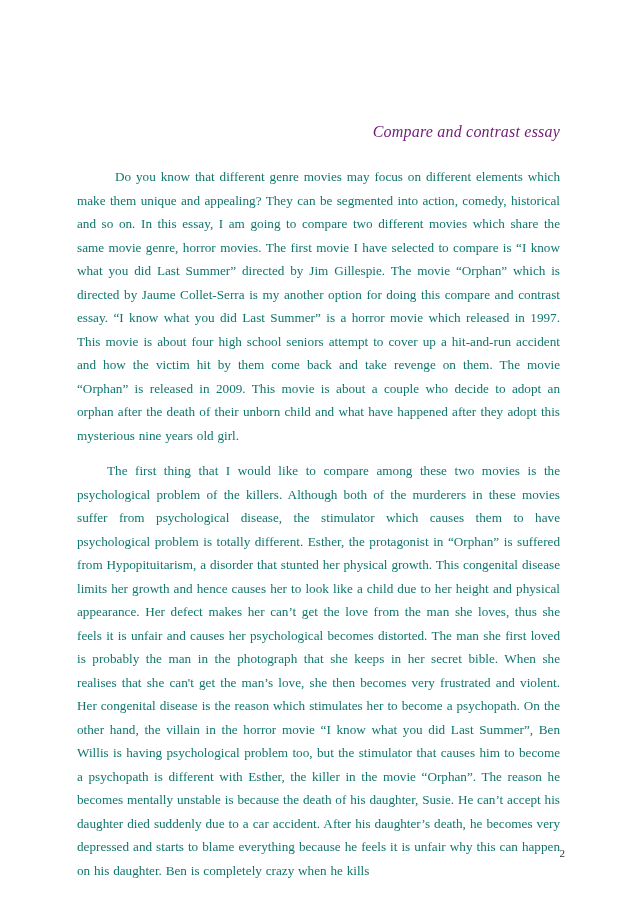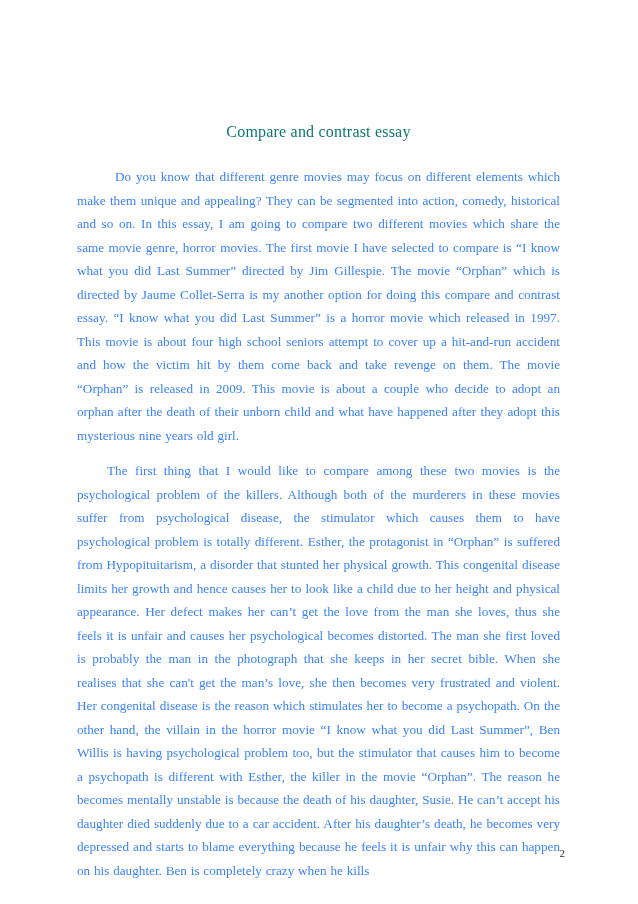--- a/index.html
+++ b/index.html
@@ -19,34 +19,35 @@
   }
   .content {
     position: absolute;
     left: 77px;
     right: 78px;
     top: 0;
   }
   .essay-title {
     margin: 122px 0 0 0;
     padding: 0;
-    text-align: center;
+    text-align: right;
     font-size: 16px;
     line-height: 19px;
     font-weight: 400;
-    color: #0f766e;
+    color: #701a75;
     letter-spacing: 0.2px;
+    font-style: italic;
   }
   .para {
     margin: 0;
     padding: 0;
     font-size: 13.2px;
     line-height: 23.5px;
     text-align: justify;
-    color: #3b82f6;
+    color: #0f766e;
     word-spacing: 0.5px;
   }
   .para.p1 {
     margin-top: 24px;
     text-indent: 38px;
   }
   .para.p2 {
     margin-top: 12px;
     text-indent: 30px;
   }

